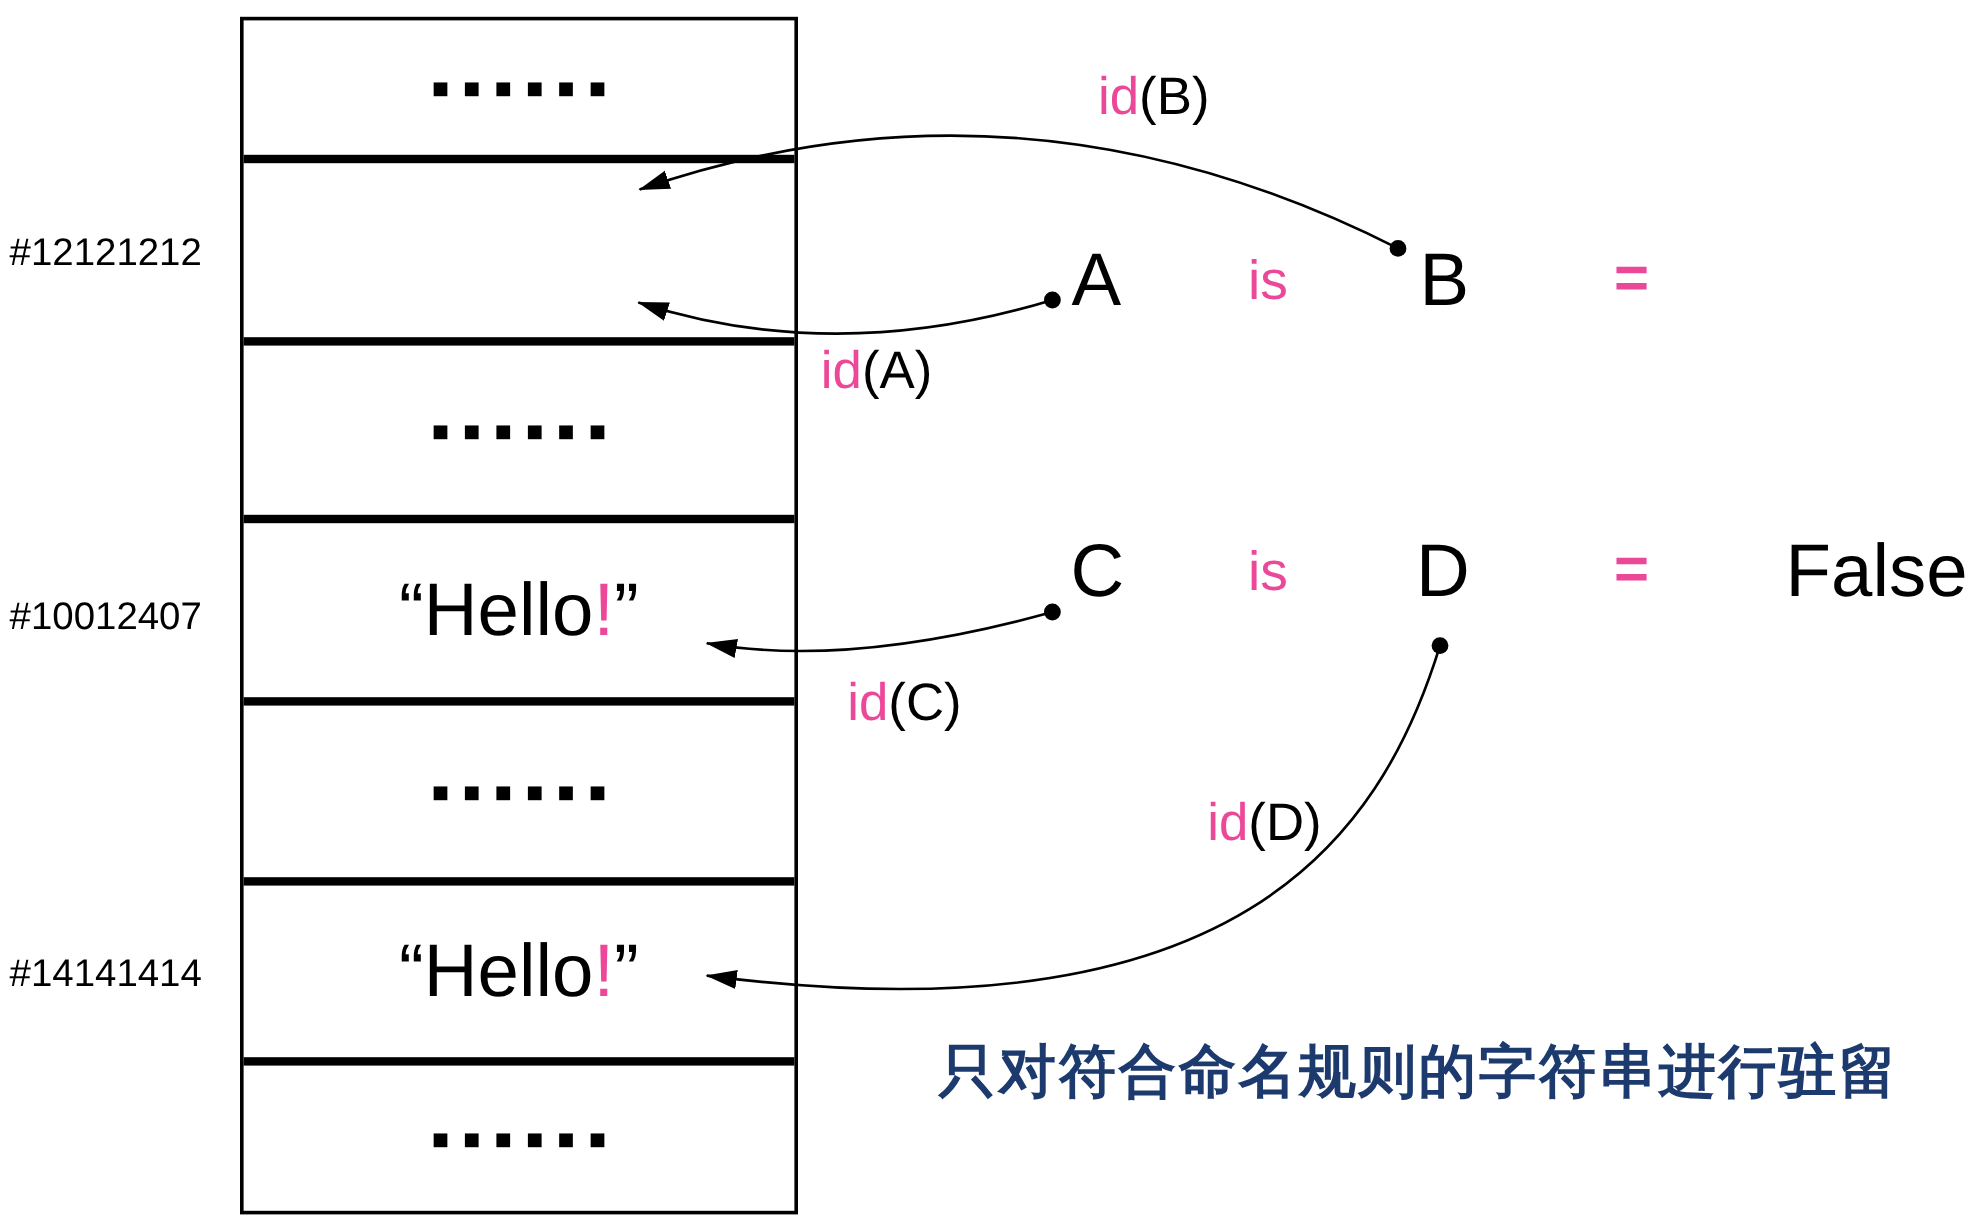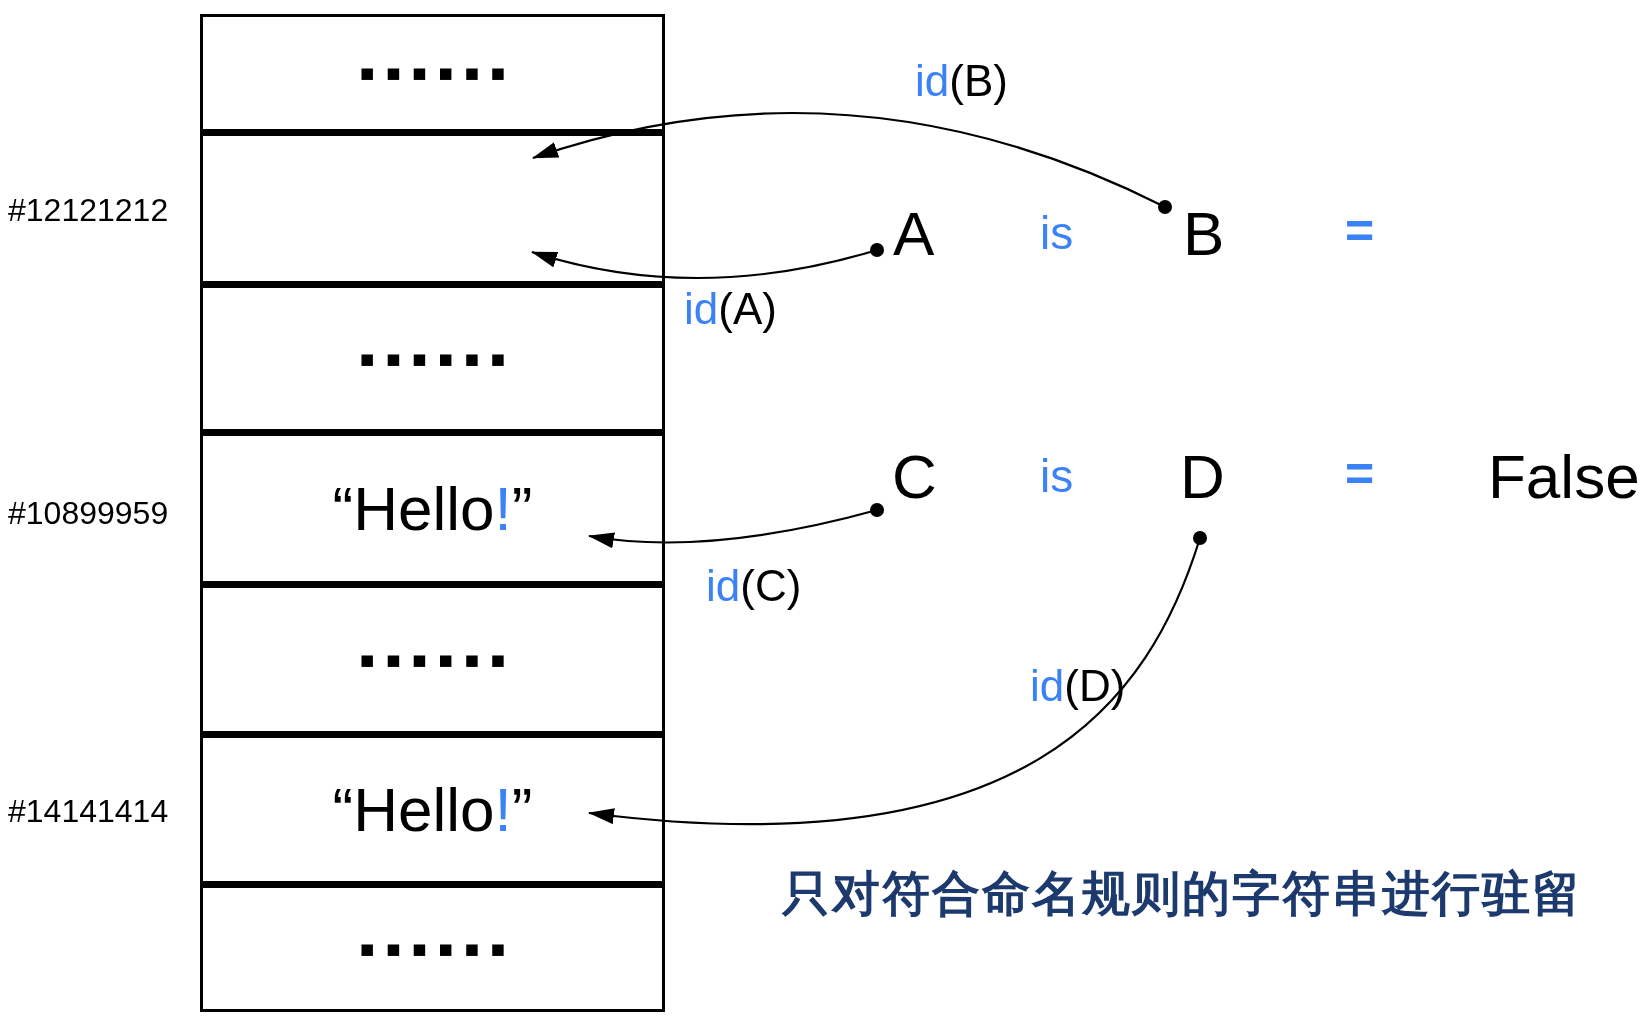--- a/index.html
+++ b/index.html
@@ -12,28 +12,28 @@
     position:absolute;left:200px;top:14px;width:465px;height:998px;
     border:3px solid #000;box-sizing:border-box;background:#fff;
   }
   .sep{position:absolute;left:0;right:0;height:7px;background:#000;}
   .sep1{top:112px}.sep2{top:264px}.sep3{top:412px}.sep4{top:564px}.sep5{top:714px}.sep6{top:864px}
   .mrow{position:absolute;left:0;right:0;display:flex;align-items:center;justify-content:center;}
   .r1{top:0;height:112px}.r2{top:120px;height:144px}.r3{top:272px;height:140px}
   .r4{top:420px;height:144px}.r5{top:572px;height:142px}.r6{top:722px;height:142px}.r7{top:872px;height:120px}
   .dots span{font-size:15px;letter-spacing:12px;font-family:"DejaVu Sans",sans-serif;padding-left:12px;}
   .strval{font-size:62px;line-height:62px;white-space:nowrap;}
-  .red{color:#3b82f6;}
+  .red{color:#ec4899;}
   
   .addr{position:absolute;left:8px;font-size:32px;line-height:34px;white-space:nowrap;}
   .addr1{top:193px}.addr2{top:496px}.addr3{top:794px}
   
   .idlbl{position:absolute;font-size:44px;line-height:46px;white-space:nowrap;}
   .id-a{left:684px;top:286px}.id-b{left:915px;top:58px}
-  .id-c{left:706px;top:563px}.id-d{left:1030px;top:663px}
+  .id-c{left:706px;top:563px}.id-d{left:1006px;top:663px}
   
   .letter{position:absolute;font-size:62px;line-height:62px;}
   .op-is{position:absolute;font-size:46px;line-height:46px;}
   .op-eq{position:absolute;font-size:50px;line-height:50px;font-weight:bold;}
   .result{position:absolute;font-size:62px;line-height:62px;}
   .e1-l{left:893px;top:203px}.e1-is{left:1040px;top:210px}.e1-r{left:1183px;top:203px}
   .e1-eq{left:1345px;top:206px}.e1-res{left:1495px;top:203px}
   .e2-l{left:892px;top:446px}.e2-is{left:1040px;top:453px}.e2-r{left:1180px;top:446px}
   .e2-eq{left:1345px;top:449px}.e2-res{left:1488px;top:446px}
   
@@ -44,21 +44,21 @@
   }
   
   #overlay{position:absolute;left:0;top:0;width:1650px;height:1016px;pointer-events:none;}
 </style>
 </head>
 <body>
 
 <div id="canvas">
 
   <div class="addr addr1">#12121212</div>
-  <div class="addr addr2">#10899959</div>
+  <div class="addr addr2">#10012407</div>
   <div class="addr addr3">#14141414</div>
 
   <div id="memtable">
     <div class="sep sep1"></div>
     <div class="sep sep2"></div>
     <div class="sep sep3"></div>
     <div class="sep sep4"></div>
     <div class="sep sep5"></div>
     <div class="sep sep6"></div>
 

